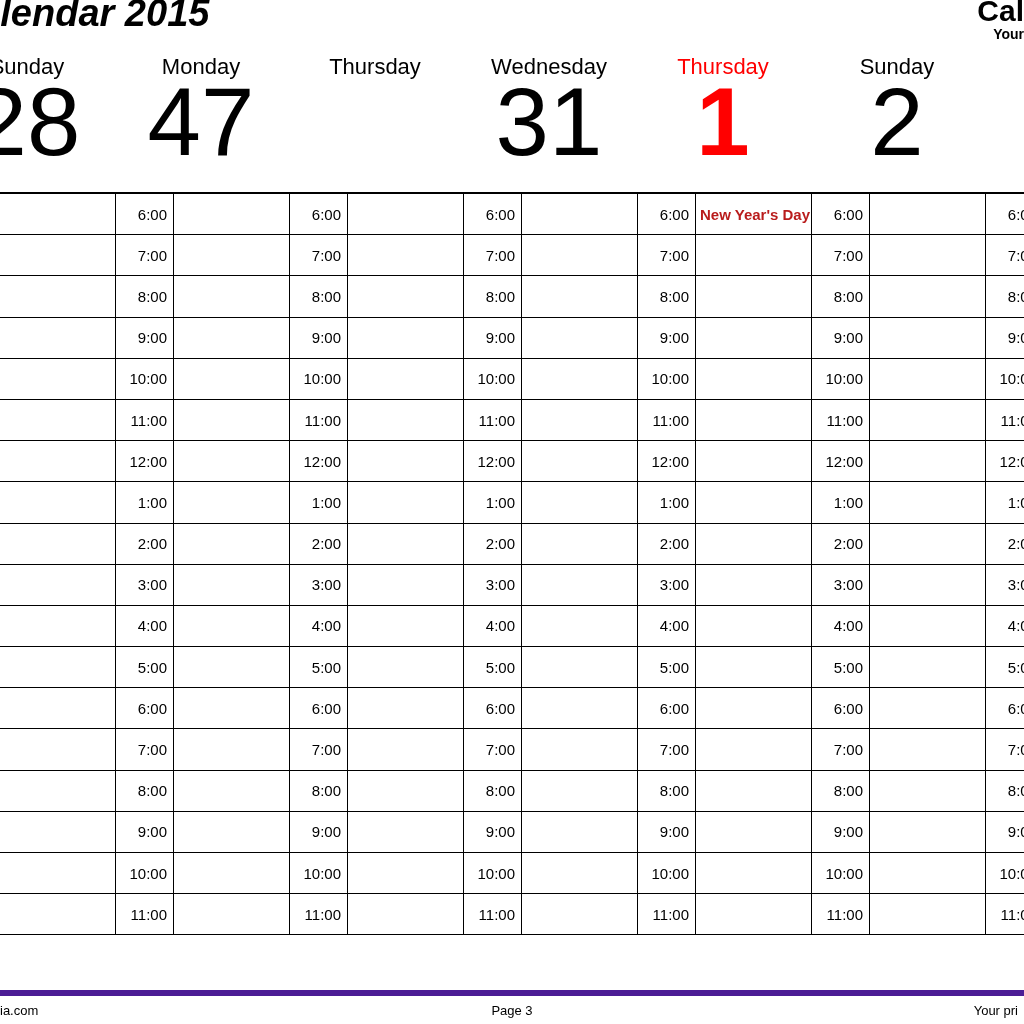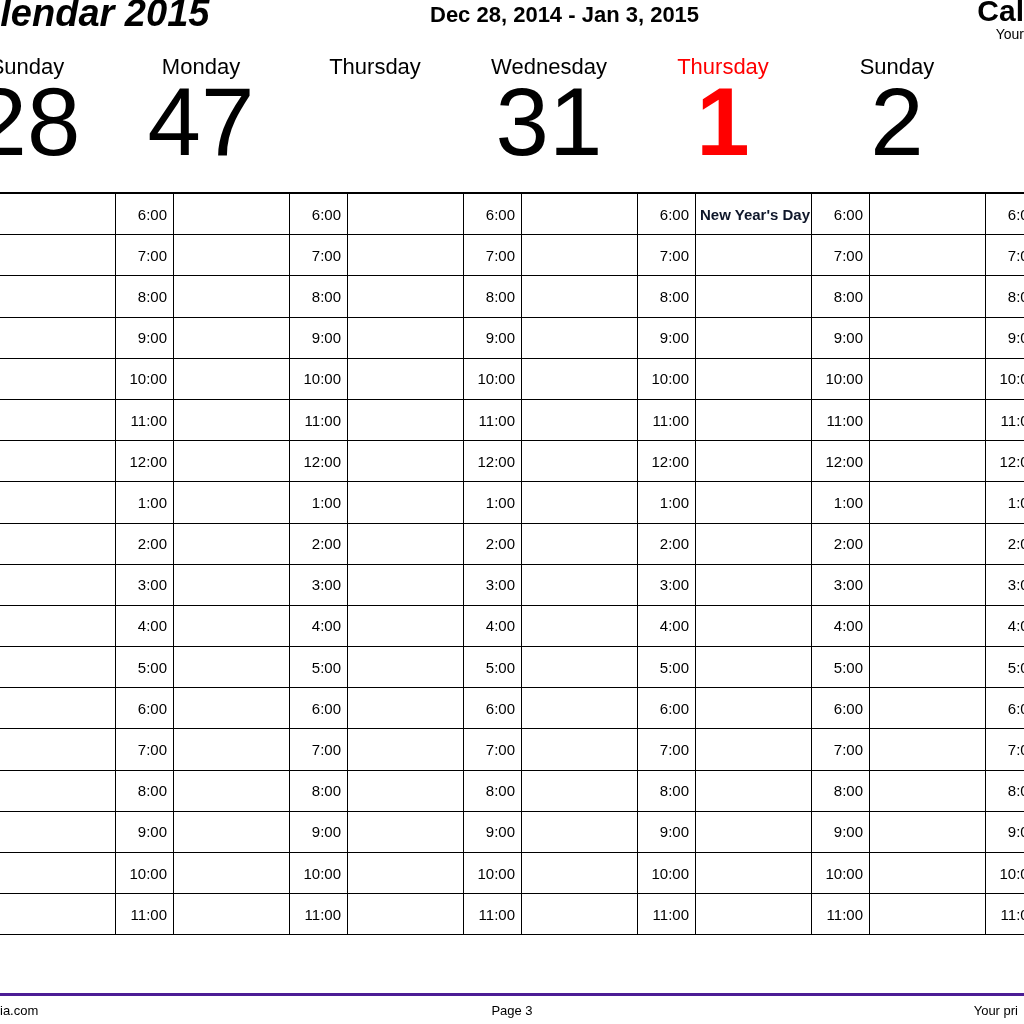--- a/index.html
+++ b/index.html
@@ -1,45 +1,44 @@
 <!DOCTYPE html>
 <html><head>
 <meta charset="utf-8">
 <style>
   html,body{margin:0;padding:0;background:#fff;font-family:Arial,Helvetica,sans-serif;color:#000;}
   .page{width:1024px;height:1024px;position:relative;overflow:hidden;}
   .header{position:relative;height:46px;}
   .title{position:absolute;left:-80px;top:-8px;font-size:38px;font-weight:bold;font-style:italic;white-space:nowrap;}
   .range{position:absolute;left:430px;top:2px;font-size:22px;font-weight:bold;}
   .brand{position:absolute;right:0;top:-6px;font-size:30px;font-weight:bold;}
-  .tagline{position:absolute;right:0;top:26px;font-size:14px;}
+  .tagline{position:absolute;right:0;top:26px;font-size:14px;font-weight:bold;}
   .days{display:flex;height:140px;margin-top:6px;margin-left:-60px;}
   .day{flex:0 0 174px;text-align:center;}
   .day-name{font-size:22px;margin-top:2px;}
   .day-num{font-size:96px;line-height:1;font-weight:400;margin-top:-6px;}
   .hl .day-name,.hl .day-num{color:#ff0000;font-weight:bold;}
   .hl .day-name{font-weight:normal;}
   .grid{border-top:2px solid #000;border-left:2px solid #000;margin-left:-60px;width:1100px;}
   .row{display:flex;border-bottom:1px solid #000;height:41.2px;box-sizing:border-box;}
   .cell{flex:0 0 174px;display:flex;border-right:1px solid #000;box-sizing:border-box;}
   .time{width:58px;text-align:right;padding-right:6px;font-size:15px;border-right:1px solid #000;box-sizing:border-box;display:flex;align-items:center;justify-content:flex-end;}
   .evt{flex:1;padding-left:4px;font-size:15px;font-weight:bold;display:flex;align-items:center;}
-  .evt.hl{color:#0f172a;}
-  .footer{position:absolute;left:0;right:0;bottom:0;height:28px;font-size:13px;display:flex;align-items:center;border-top:3px solid #4c1d95;}
+  .evt.hl{color:#b91c1c;}
+  .footer{position:absolute;left:0;right:0;bottom:0;height:28px;font-size:13px;display:flex;align-items:center;border-top:6px solid #4c1d95;}
   .footer .l{position:absolute;left:0;}
   .footer .c{position:absolute;left:50%;transform:translateX(-50%);}
   .footer .r{position:absolute;right:6px;}
 </style>
 </head>
 <body>
 
 <div class="page">
   <div class="header">
     <div class="title">y Calendar 2015</div>
-    <div class="range">Dec 28, 2014 - Jan 3, 2015</div>
     <div class="brand">Cal</div>
     <div class="tagline">Your</div>
   </div>
 
   <div class="days" id="days-row">
       <div class="day">
         <div class="day-name">Sunday</div>
         <div class="day-num">28</div>
       </div>
       <div class="day">

